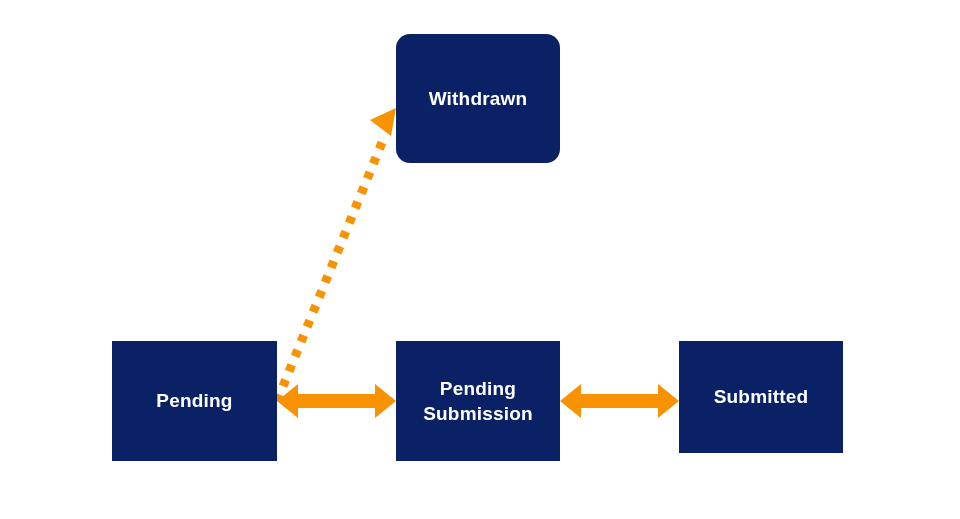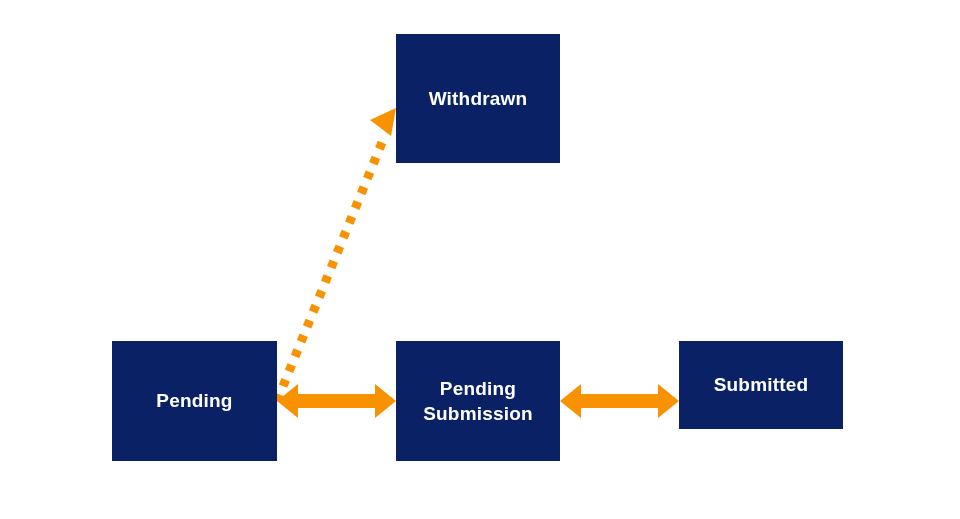--- a/index.html
+++ b/index.html
@@ -46,21 +46,21 @@
   #node-pending-submission {
     left: 396px;
     top: 341px;
     width: 164px;
     height: 120px;
   }
   #node-submitted {
     left: 679px;
     top: 341px;
     width: 164px;
-    height: 88px;
+    height: 112px;
   }
   .edge-layer {
     position: absolute;
     left: 0;
     top: 0;
     width: 960px;
     height: 519px;
     pointer-events: none;
   }
   .edge-hit {
@@ -99,21 +99,21 @@
     <g>
       <line x1="277" y1="401" x2="385" y2="135" stroke="#f99200" stroke-width="9" stroke-linecap="butt" stroke-dasharray="7 9"></line>
 
       <polygon points="396,108 370,120 391,136" fill="#f99200"></polygon>
     </g>
   </svg>
 
   <div class="edge-hit" id="edge-hit-pending-to-ps"></div>
   <div class="edge-hit" id="edge-hit-ps-to-submitted"></div>
 
-  <div class="node" id="node-withdrawn" style="background: rgb(10, 34, 101); color: rgb(255, 255, 255);">
+  <div class="node" id="node-withdrawn" style="background: rgb(10, 34, 101); color: rgb(255, 255, 255); border-radius: 14px;">
     <span>Withdrawn</span>
   </div>
 
   <div class="node" id="node-pending" style="background: rgb(10, 34, 101); color: rgb(255, 255, 255);">
     <span>Pending</span>
   </div>
 
   <div class="node" id="node-pending-submission" style="background: rgb(10, 34, 101); color: rgb(255, 255, 255);">
     <span>Pending
 Submission</span>

